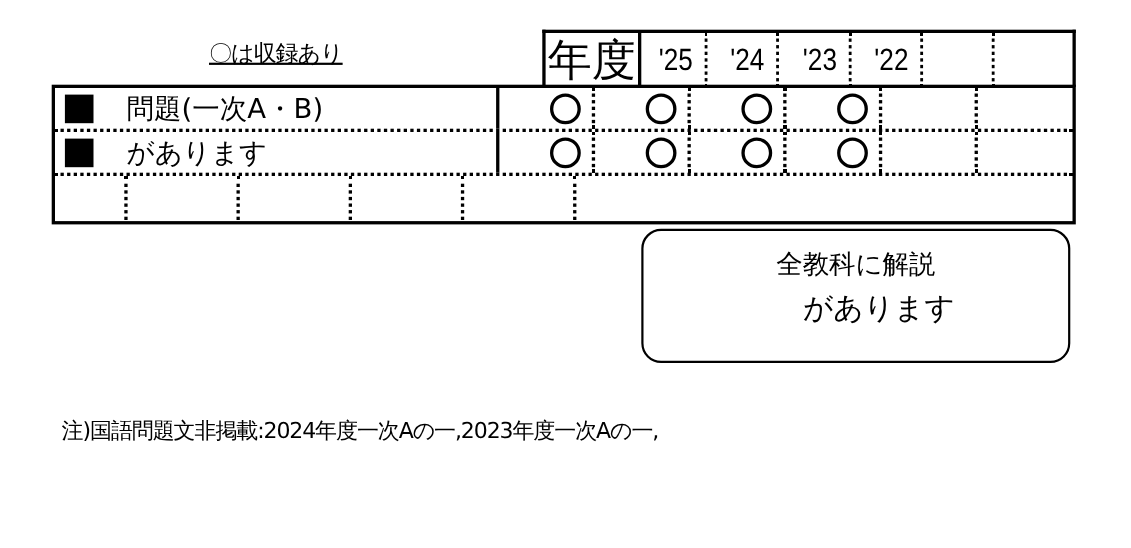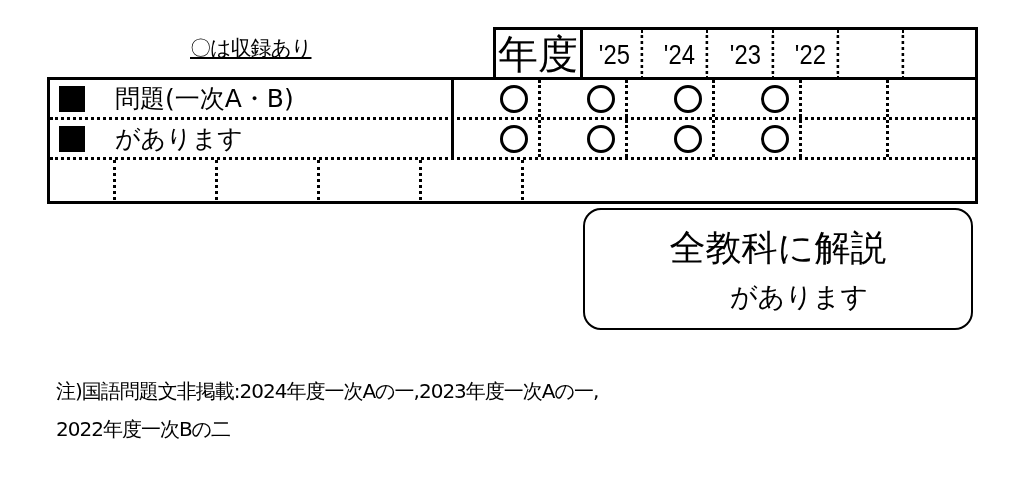--- a/index.html
+++ b/index.html
@@ -18,21 +18,21 @@
          border:3px solid #000; box-sizing:border-box; }
   .row { display:flex; height:40px; box-sizing:border-box; border-bottom:3px dotted #000;gap:36px; }
   .row:last-child { border-bottom:none; }
   .lab { width:531px; border-right:3px solid #000; box-sizing:border-box; display:flex; align-items:center; font-size:25px; }
   .sq { width:26px; height:26px; background:#000; margin-left:9px; margin-right:30px; }
   .cell { width:66px; border-right:3px dotted #000; box-sizing:border-box; display:flex; align-items:center; justify-content:center; }
   .cell:last-child { border-right:none; }
   .circle { width:22px; height:22px; border:3px solid #000; border-radius:50%; }
   .note-box { position:absolute; left:583px; top:208px; width:390px; height:122px;
               border:2px solid #000; border-radius:18px; box-sizing:border-box; text-align:center; }
-  .note-box .big { font-size:36px; margin-top:14px; }
+  .note-box .big { font-size:24px; margin-top:14px; }
   .note-box .small { font-size:27px; margin-top:6px;margin-left:42px; }
   .foot { position:absolute; left:56px; top:372px; font-size:20px; line-height:38px; letter-spacing:-1px; }
 </style>
 </head>
 <body>
 
 <div class="legend">〇は収録あり</div>
 
 <div class="hdr">
   <div class="nendo">年度</div>
@@ -95,14 +95,13 @@
     </div>
   </div>
 
 <div class="note-box">
   <div class="big">全教科に解説</div>
   <div class="small">があります</div>
 </div>
 
 <div class="foot">
   <div>注)国語問題文非掲載:2024年度一次Aの一,2023年度一次Aの一,</div>
-  <div>2022年度一次Bの二</div>
 </div>
 
 </body></html>

